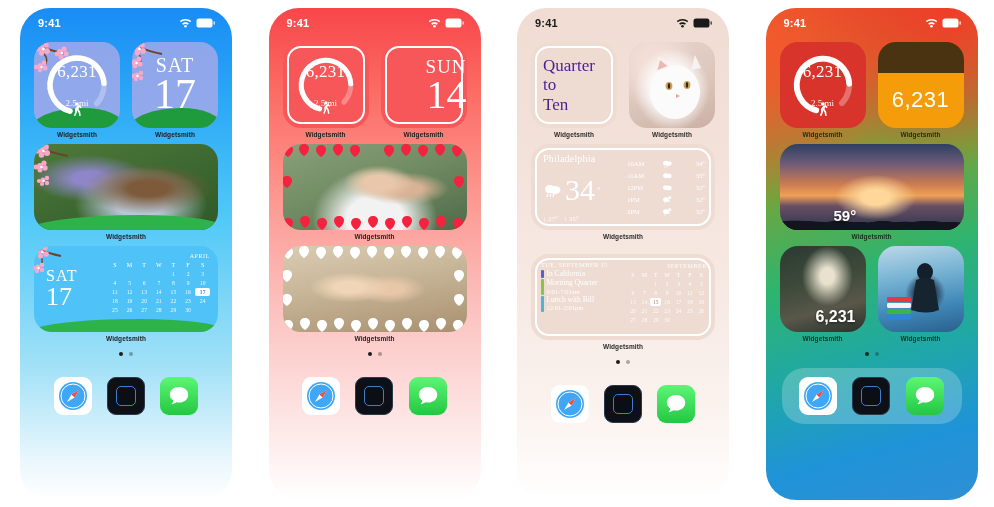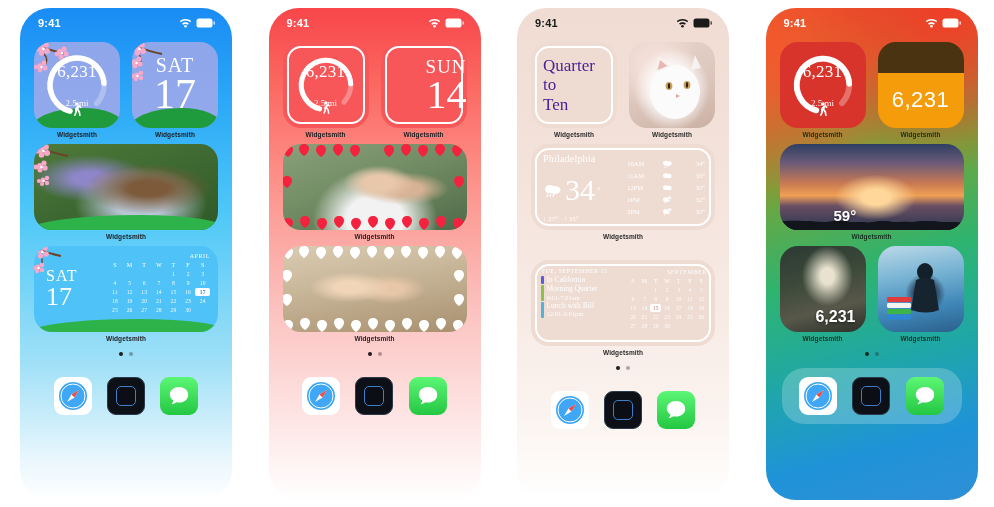--- a/index.html
+++ b/index.html
@@ -760,21 +760,21 @@
                         </svg></span>
                     <span class="tp">32°</span>
                   </div>
                 </div>
               </div>
             </div>
             <div class="wlabel">Widgetsmith</div>
           </div>
         </div>
 
-        <div class="row" style="justify-content:flex-start; margin-top:20px;">
+        <div class="row" style="justify-content:flex-start; margin-top:14px;">
           <div class="wcell">
             <div class="med tint">
               <div class="outline"></div>
               <div class="calev">
                 <div class="ce-left">
                   <div class="ce-head">TUE, SEPTEMBER 15</div>
                   <div class="ce-item">
                     <div class="ce-bar" style="background:#5b5bd6"></div>
                     <div class="ce-txt">
                         <div class="t">In California</div>

